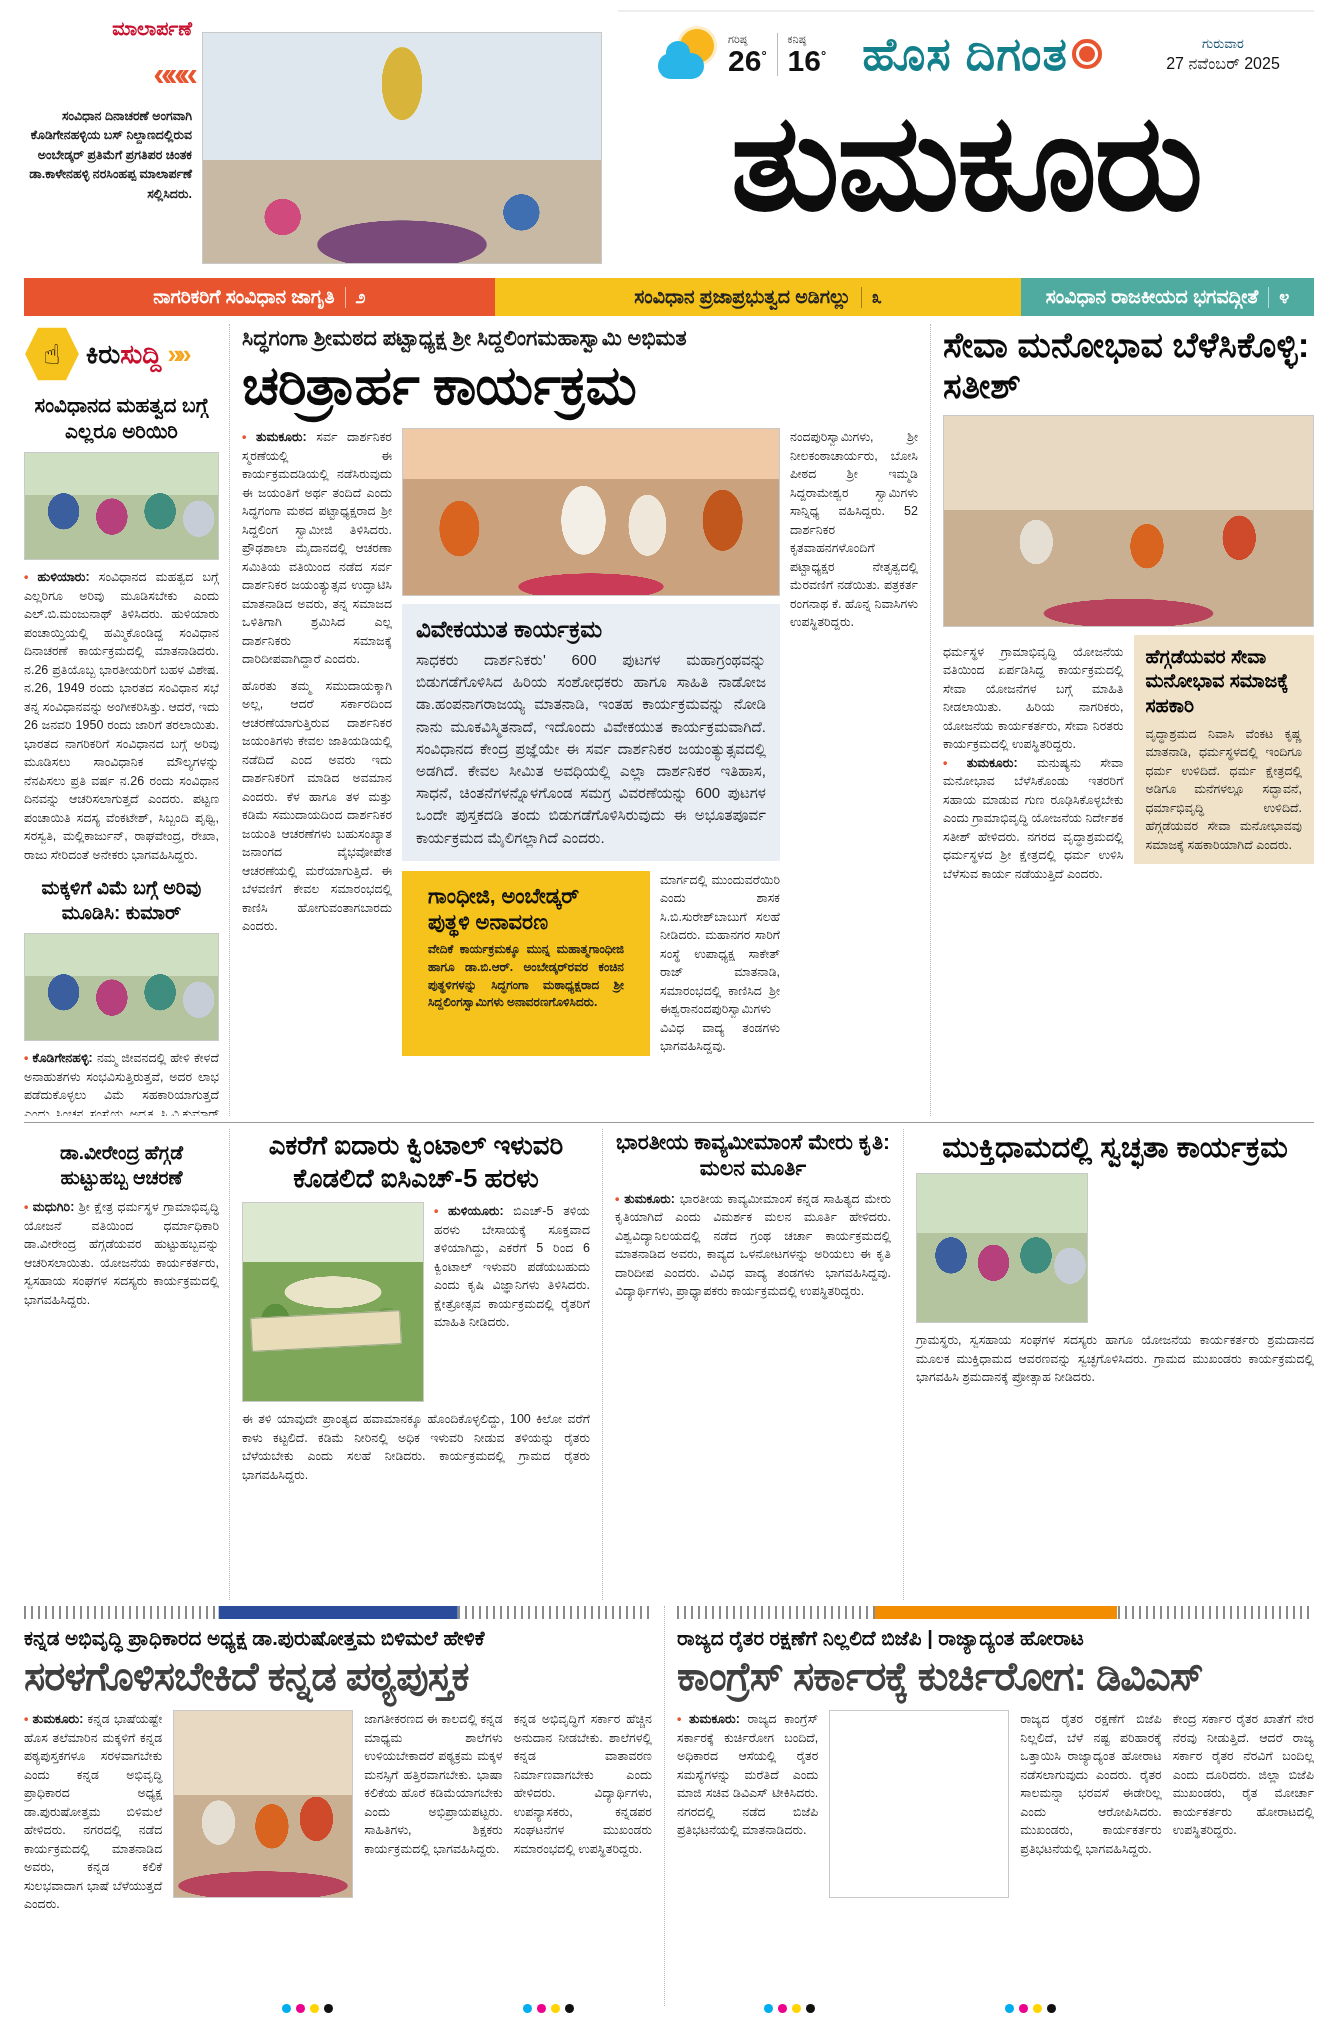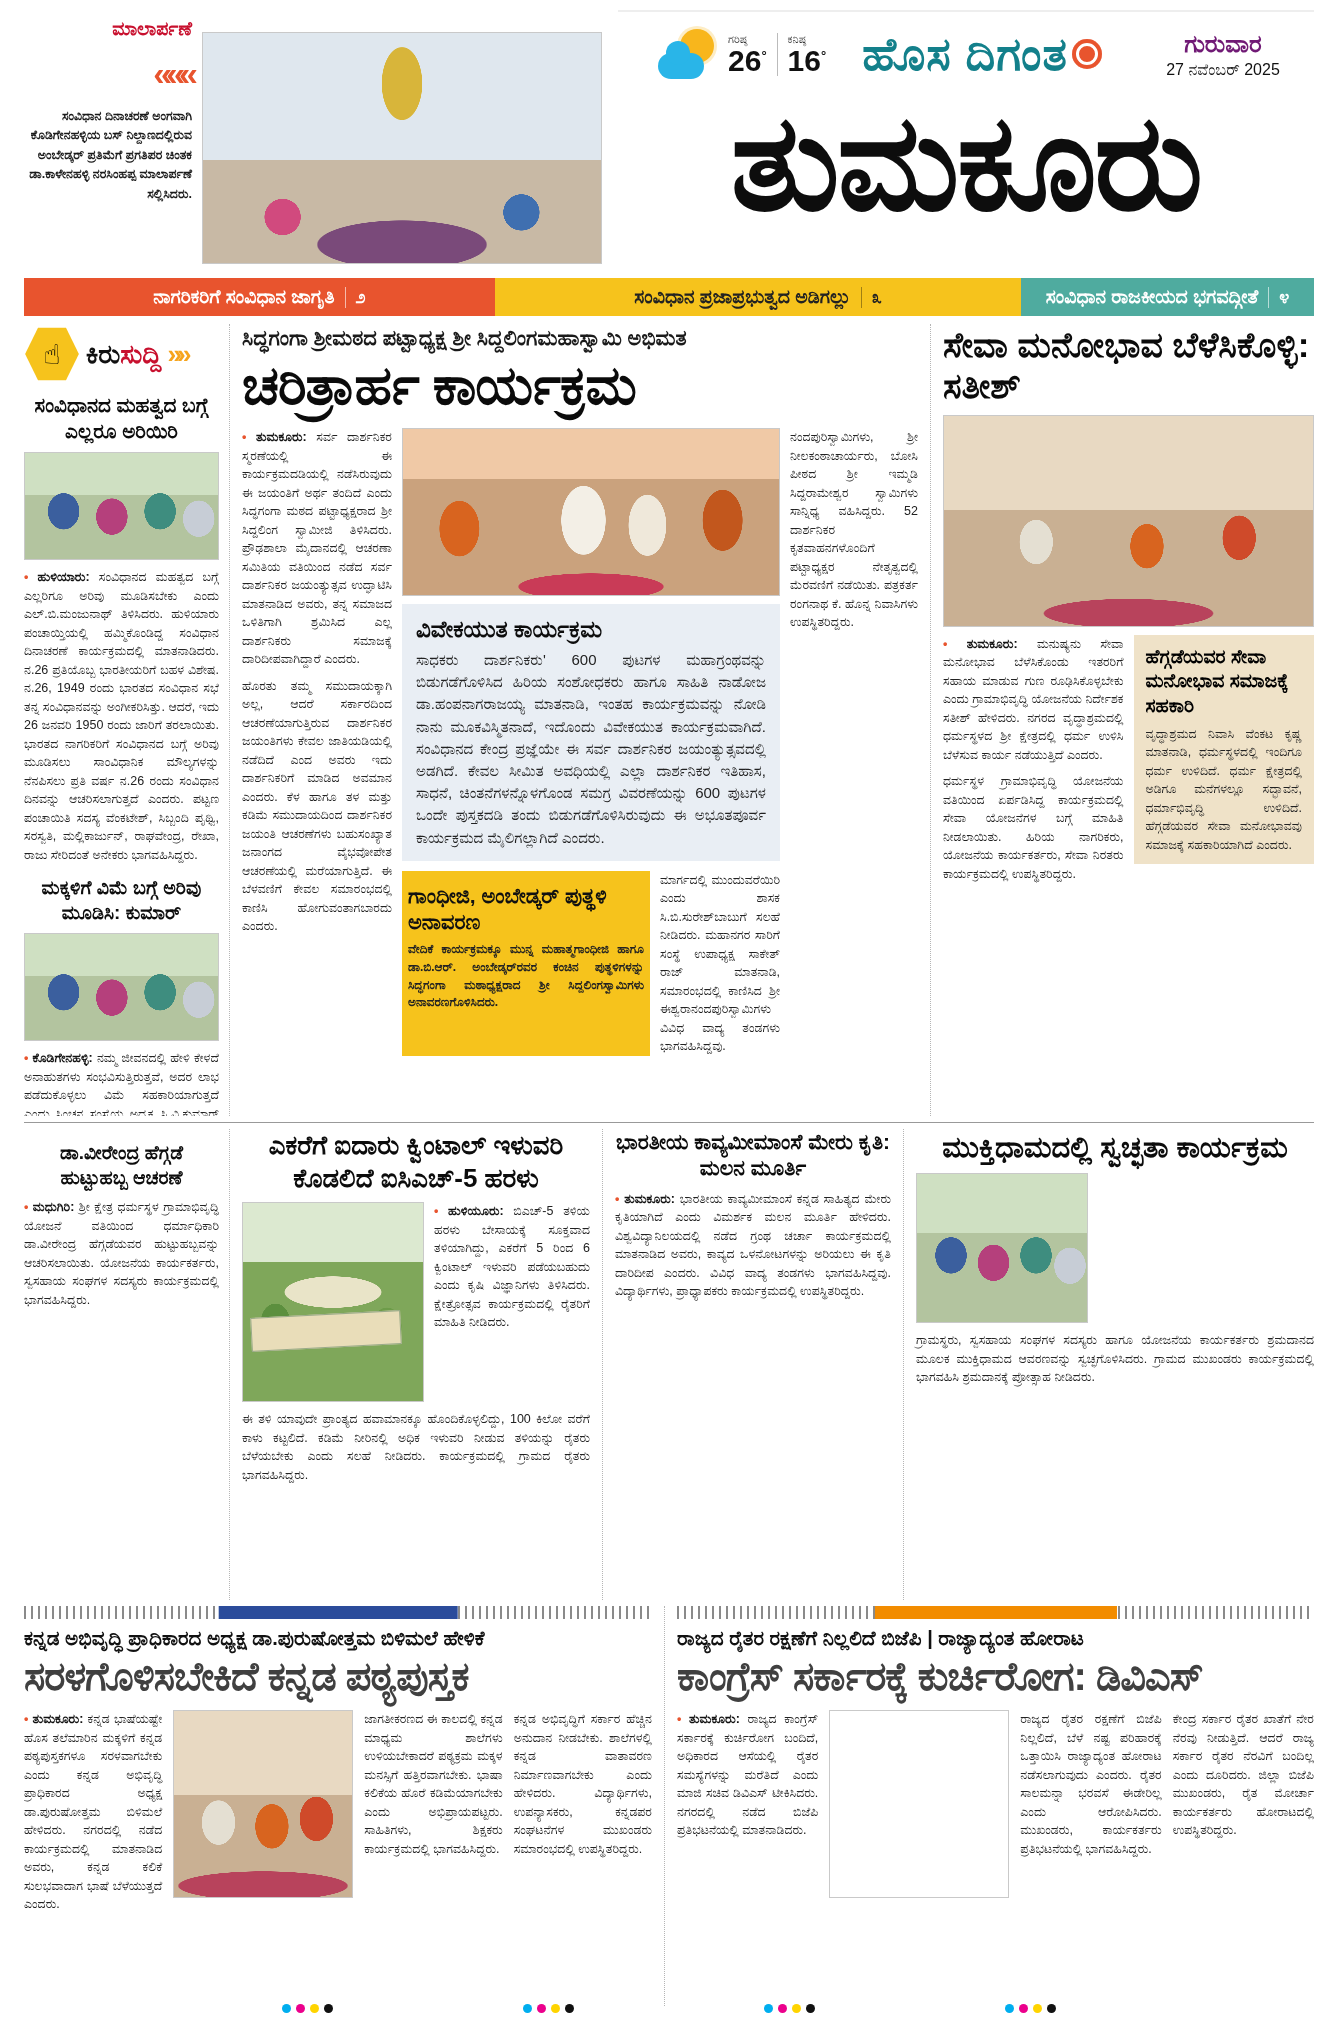--- a/index.html
+++ b/index.html
@@ -30,21 +30,21 @@
   .temp { text-align:left; border-left:1px solid #bbb; padding-left:10px; }
   .temp:first-child { border-left:none; padding-left:0; }
   .temp .tlabel { font-size:11px; color:#333; }
   .temp .tval { font-size:30px; font-weight:bold; color:#111; line-height:1; }
   .temp .tval sup { font-size:13px; }
   .masthead-wrap { flex:1; text-align:center; }
   .masthead { font-size:46px; font-weight:bold; color:#13808b; letter-spacing:1px; display:inline-flex; align-items:center; gap:4px;}
   .masthead .logo-dot { width:30px; height:30px; border-radius:50%; background:#e8542e; display:inline-block;
      box-shadow:inset 0 0 0 4px #e8542e, inset 0 0 0 7px #fff; }
   .datebox { text-align:center; width:170px; margin-right:6px; }
-  .datebox .day { color:#701a75; font-weight:bold; font-size:24px; }
+  .datebox .day { color:#0c4a6e; font-weight:normal; font-size:13px; }
   .datebox .date { color:#111; font-size:16px; margin-top:3px; }
   .edition-title { font-size:128px; font-weight:900; color:#0d0d0d; text-align:center;
     line-height:1.05; letter-spacing:-2px; transform:scaleY(1.05); }
   
   .navbar { display:flex; height:38px; margin-top:6px; }
   .nav-seg { display:flex; align-items:center; justify-content:center; gap:10px;
     font-weight:bold; font-size:19px; }
   .nav-seg .pg { border-left:1px solid rgba(255,255,255,.6); padding-left:10px; font-size:18px; }
   .seg-1 { width:36.5%; background:#e8542e; color:#fff; }
   .seg-2 { width:40.8%; background:#f6c31c; color:#222; }
@@ -109,21 +109,21 @@
   .kicker { font-size:21px; font-weight:800; color:#1a1a1a; margin:2px 0 4px; }
   .main-headline { font-size:54px; font-weight:900; color:#0b0b0b; letter-spacing:-1px; margin-bottom:10px; }
   .center-grid { display:flex; gap:10px; }
   .c-col1 { width:150px; flex:none; }
   .c-mid { flex:1; }
   .c-photo { width:100%; height:168px; margin-bottom:8px; }
   .infobox { background:#e9eef4; padding:12px 14px; margin-bottom:10px; }
   .infobox .ib-title { font-size:23px; font-weight:900; margin-bottom:6px; color:#0d0d0d; }
   .infobox .btxt { font-size:15px; }
   .c-bottom { display:flex; gap:10px; }
-  .highlight-box { width:248px; flex:none; background:#f6c31c; padding:12px 6px; }
+  .highlight-box { width:248px; flex:none; background:#f6c31c; padding:12px 26px; }
   .highlight-box .hb-title { font-size:21px; font-weight:900; line-height:1.25; margin-bottom:6px; color:#111; }
   .highlight-box .btxt { font-weight:bold; font-size:12px; }
   .right-col { flex:1; padding-left:12px; overflow:hidden; }
   .right-headline { font-size:35px; font-weight:900; line-height:1.18; color:#0b0b0b; margin-bottom:8px; }
   .r-photo { width:100%; height:212px; margin-bottom:8px; }
   .r-grid { display:flex; gap:10px; }
   .r-grid .rc { flex:1; }
   .sidebox { background:#efe2c8; padding:10px 12px; margin-bottom:8px; }
   .sidebox .sb-title { font-size:19px; font-weight:900; line-height:1.3; margin-bottom:6px; }
   
@@ -278,25 +278,25 @@
       </div>
     </div>
 
     <div class="rule-v"></div>
 
     <div class="right-col">
       <div class="right-headline">ಸೇವಾ ಮನೋಭಾವ ಬೆಳೆಸಿಕೊಳ್ಳಿ: ಸತೀಶ್</div>
       <div class="r-photo ph ph-event"></div>
       <div class="r-grid">
         <div class="rc">
+          <p class="btxt" style="margin-top:8px">ಧರ್ಮಸ್ಥಳ ಗ್ರಾಮಾಭಿವೃದ್ಧಿ ಯೋಜನೆಯ ವತಿಯಿಂದ ಏರ್ಪಡಿಸಿದ್ದ ಕಾರ್ಯಕ್ರಮದಲ್ಲಿ ಸೇವಾ ಯೋಜನೆಗಳ ಬಗ್ಗೆ ಮಾಹಿತಿ ನೀಡಲಾಯಿತು. ಹಿರಿಯ ನಾಗರಿಕರು, ಯೋಜನೆಯ ಕಾರ್ಯಕರ್ತರು, ಸೇವಾ ನಿರತರು ಕಾರ್ಯಕ್ರಮದಲ್ಲಿ ಉಪಸ್ಥಿತರಿದ್ದರು.</p>
           <p class="btxt">
             <span class="byline">ತುಮಕೂರು:</span>
             <span>ಮನುಷ್ಯನು ಸೇವಾ ಮನೋಭಾವ ಬೆಳೆಸಿಕೊಂಡು ಇತರರಿಗೆ ಸಹಾಯ ಮಾಡುವ ಗುಣ ರೂಢಿಸಿಕೊಳ್ಳಬೇಕು ಎಂದು ಗ್ರಾಮಾಭಿವೃದ್ಧಿ ಯೋಜನೆಯ ನಿರ್ದೇಶಕ ಸತೀಶ್ ಹೇಳಿದರು. ನಗರದ ವೃದ್ಧಾಶ್ರಮದಲ್ಲಿ ಧರ್ಮಸ್ಥಳದ ಶ್ರೀ ಕ್ಷೇತ್ರದಲ್ಲಿ ಧರ್ಮ ಉಳಿಸಿ ಬೆಳೆಸುವ ಕಾರ್ಯ ನಡೆಯುತ್ತಿದೆ ಎಂದರು.</span>
           </p>
-          <p class="btxt" style="margin-top:8px">ಧರ್ಮಸ್ಥಳ ಗ್ರಾಮಾಭಿವೃದ್ಧಿ ಯೋಜನೆಯ ವತಿಯಿಂದ ಏರ್ಪಡಿಸಿದ್ದ ಕಾರ್ಯಕ್ರಮದಲ್ಲಿ ಸೇವಾ ಯೋಜನೆಗಳ ಬಗ್ಗೆ ಮಾಹಿತಿ ನೀಡಲಾಯಿತು. ಹಿರಿಯ ನಾಗರಿಕರು, ಯೋಜನೆಯ ಕಾರ್ಯಕರ್ತರು, ಸೇವಾ ನಿರತರು ಕಾರ್ಯಕ್ರಮದಲ್ಲಿ ಉಪಸ್ಥಿತರಿದ್ದರು.</p>
         </div>
         <div class="rc">
           <div class="sidebox">
             <div class="sb-title">ಹೆಗ್ಗಡೆಯವರ ಸೇವಾ ಮನೋಭಾವ ಸಮಾಜಕ್ಕೆ ಸಹಕಾರಿ</div>
             <p class="btxt">ವೃದ್ಧಾಶ್ರಮದ ನಿವಾಸಿ ವೆಂಕಟ ಕೃಷ್ಣ ಮಾತನಾಡಿ, ಧರ್ಮಸ್ಥಳದಲ್ಲಿ ಇಂದಿಗೂ ಧರ್ಮ ಉಳಿದಿದೆ. ಧರ್ಮ ಕ್ಷೇತ್ರದಲ್ಲಿ ಅಡಿಗೂ ಮನೆಗಳಲ್ಲೂ ಸದ್ಭಾವನೆ, ಧರ್ಮಾಭಿವೃದ್ಧಿ ಉಳಿದಿದೆ. ಹೆಗ್ಗಡೆಯವರ ಸೇವಾ ಮನೋಭಾವವು ಸಮಾಜಕ್ಕೆ ಸಹಕಾರಿಯಾಗಿದೆ ಎಂದರು.</p>
           </div>
         </div>
       </div>
     </div>
   </div>

